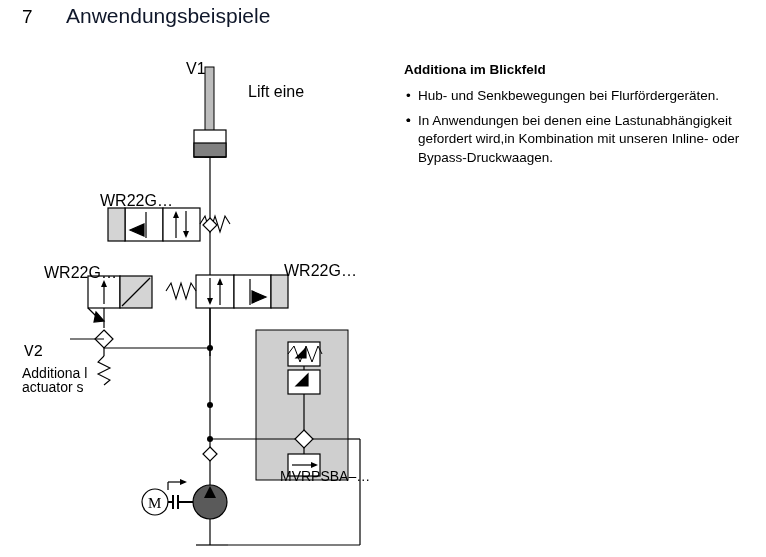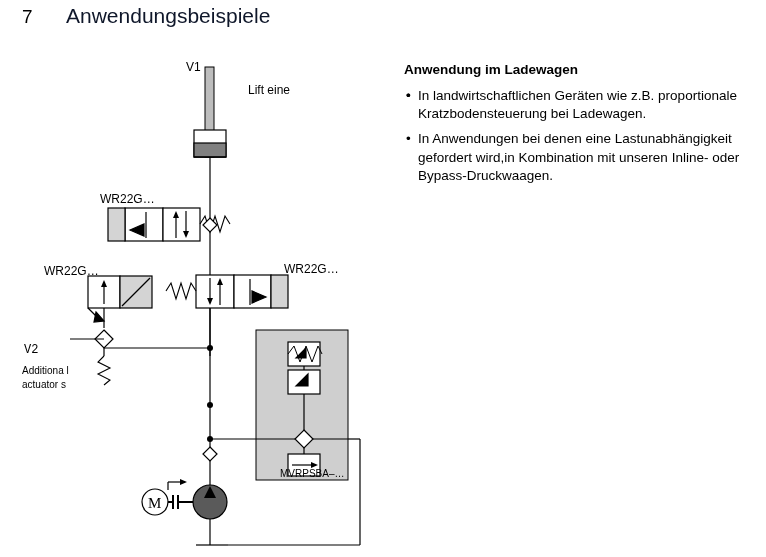--- a/index.html
+++ b/index.html
@@ -64,44 +64,44 @@
   
   .diagram {
     position: absolute;
     left: 0;
     top: 40px;
     width: 400px;
     height: 517px;
   }
   .lbl {
     position: absolute;
-    font-size: 12px;
+    font-size: 16px;
     color: #000;
     white-space: nowrap;
   }
-  .lbl.sm { font-size: 10px; }
+  .lbl.sm { font-size: 14px; }
   svg { display: block; }
 </style>
 </head>
 <body>
 
 <div class="page">
 
   <div class="chapter-num">7</div>
   <div class="chapter-title">Anwendungsbeispiele</div>
 
   <div class="right-col">
-    <div class="right-title">Anwendung im Ladewagen</div>
+    <div class="right-title">Additiona im Blickfeld</div>
 
     <div class="bullet-row">
       <span class="bullet-dot">•</span>
+      <span>Hub- und Senkbewegungen bei Flurfördergeräten.</span>
     </div>
     <div class="bullet-row">
       <span class="bullet-dot">•</span>
-      <span>In landwirtschaftlichen Geräten wie z.B. proportionale Kratzbodensteuerung bei Ladewagen.</span>
     </div>
     <div class="bullet-row">
       <span class="bullet-dot">•</span>
       <span>In Anwendungen bei denen eine Lastunabhängigkeit gefordert wird,in Kombination mit unseren Inline- oder Bypass-Druckwaagen.</span>
     </div>
   </div>
 
   <div class="diagram">
 
     <svg width="400" height="517" viewBox="0 0 400 517">

